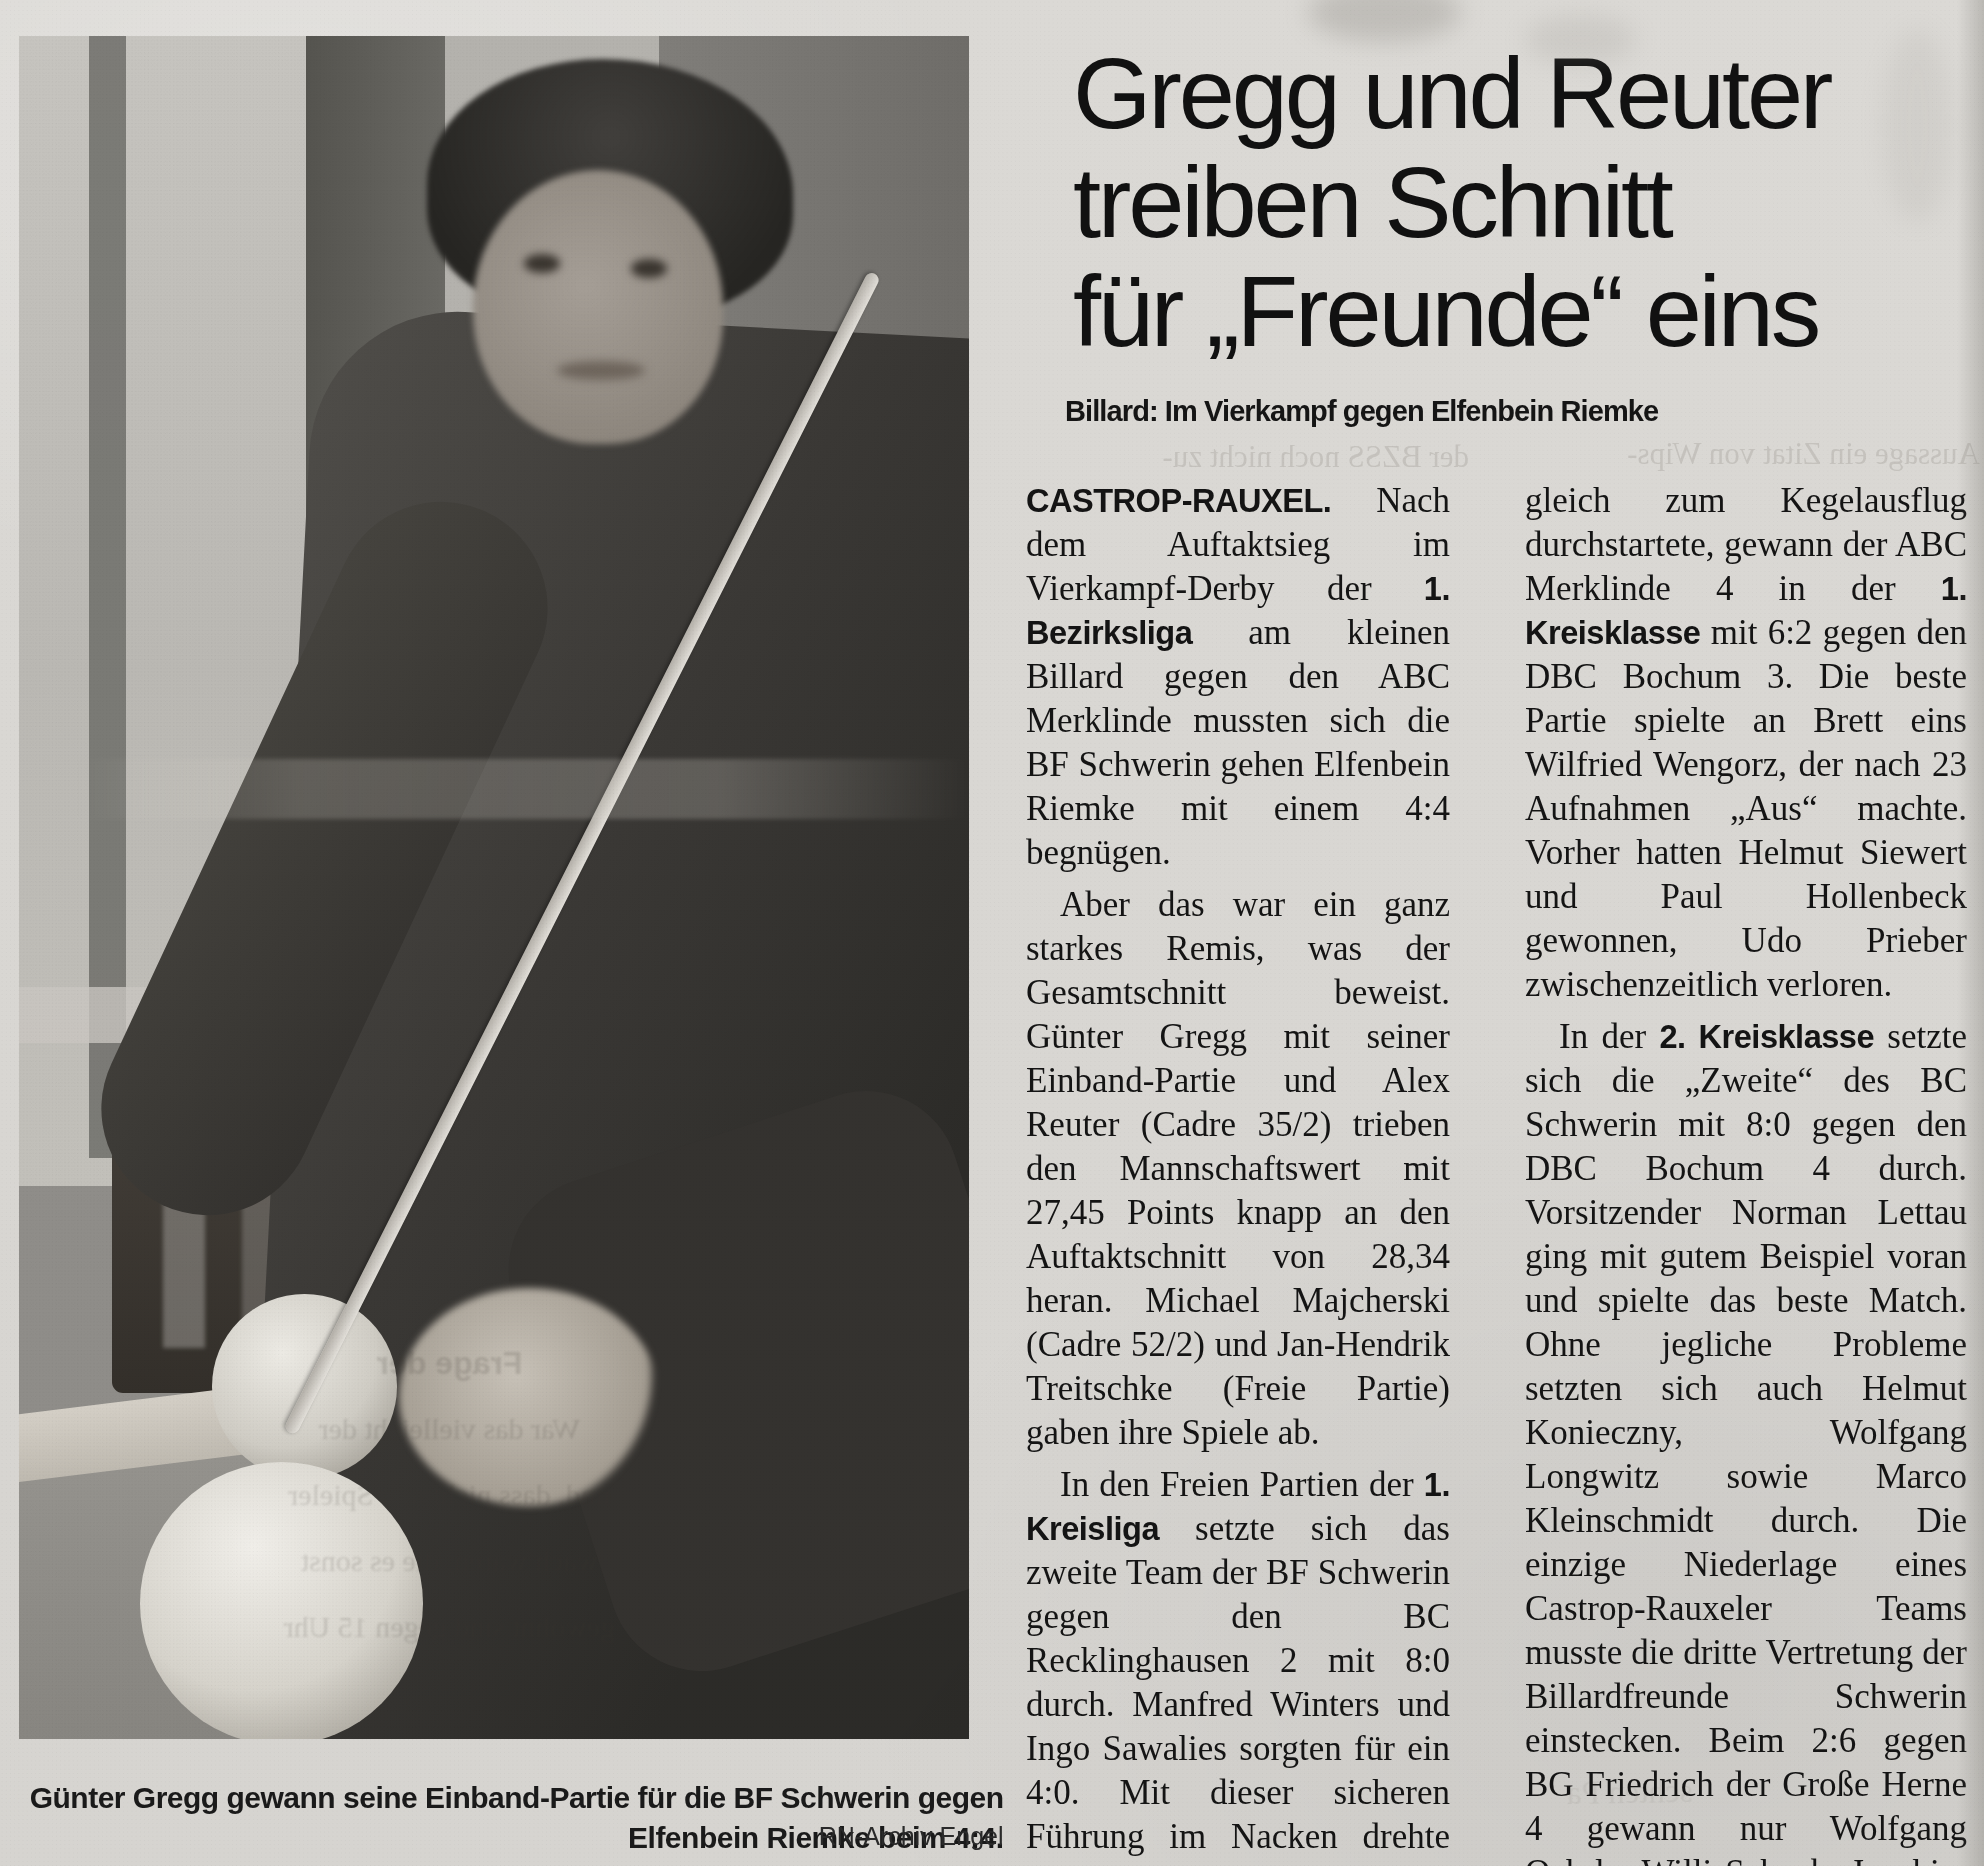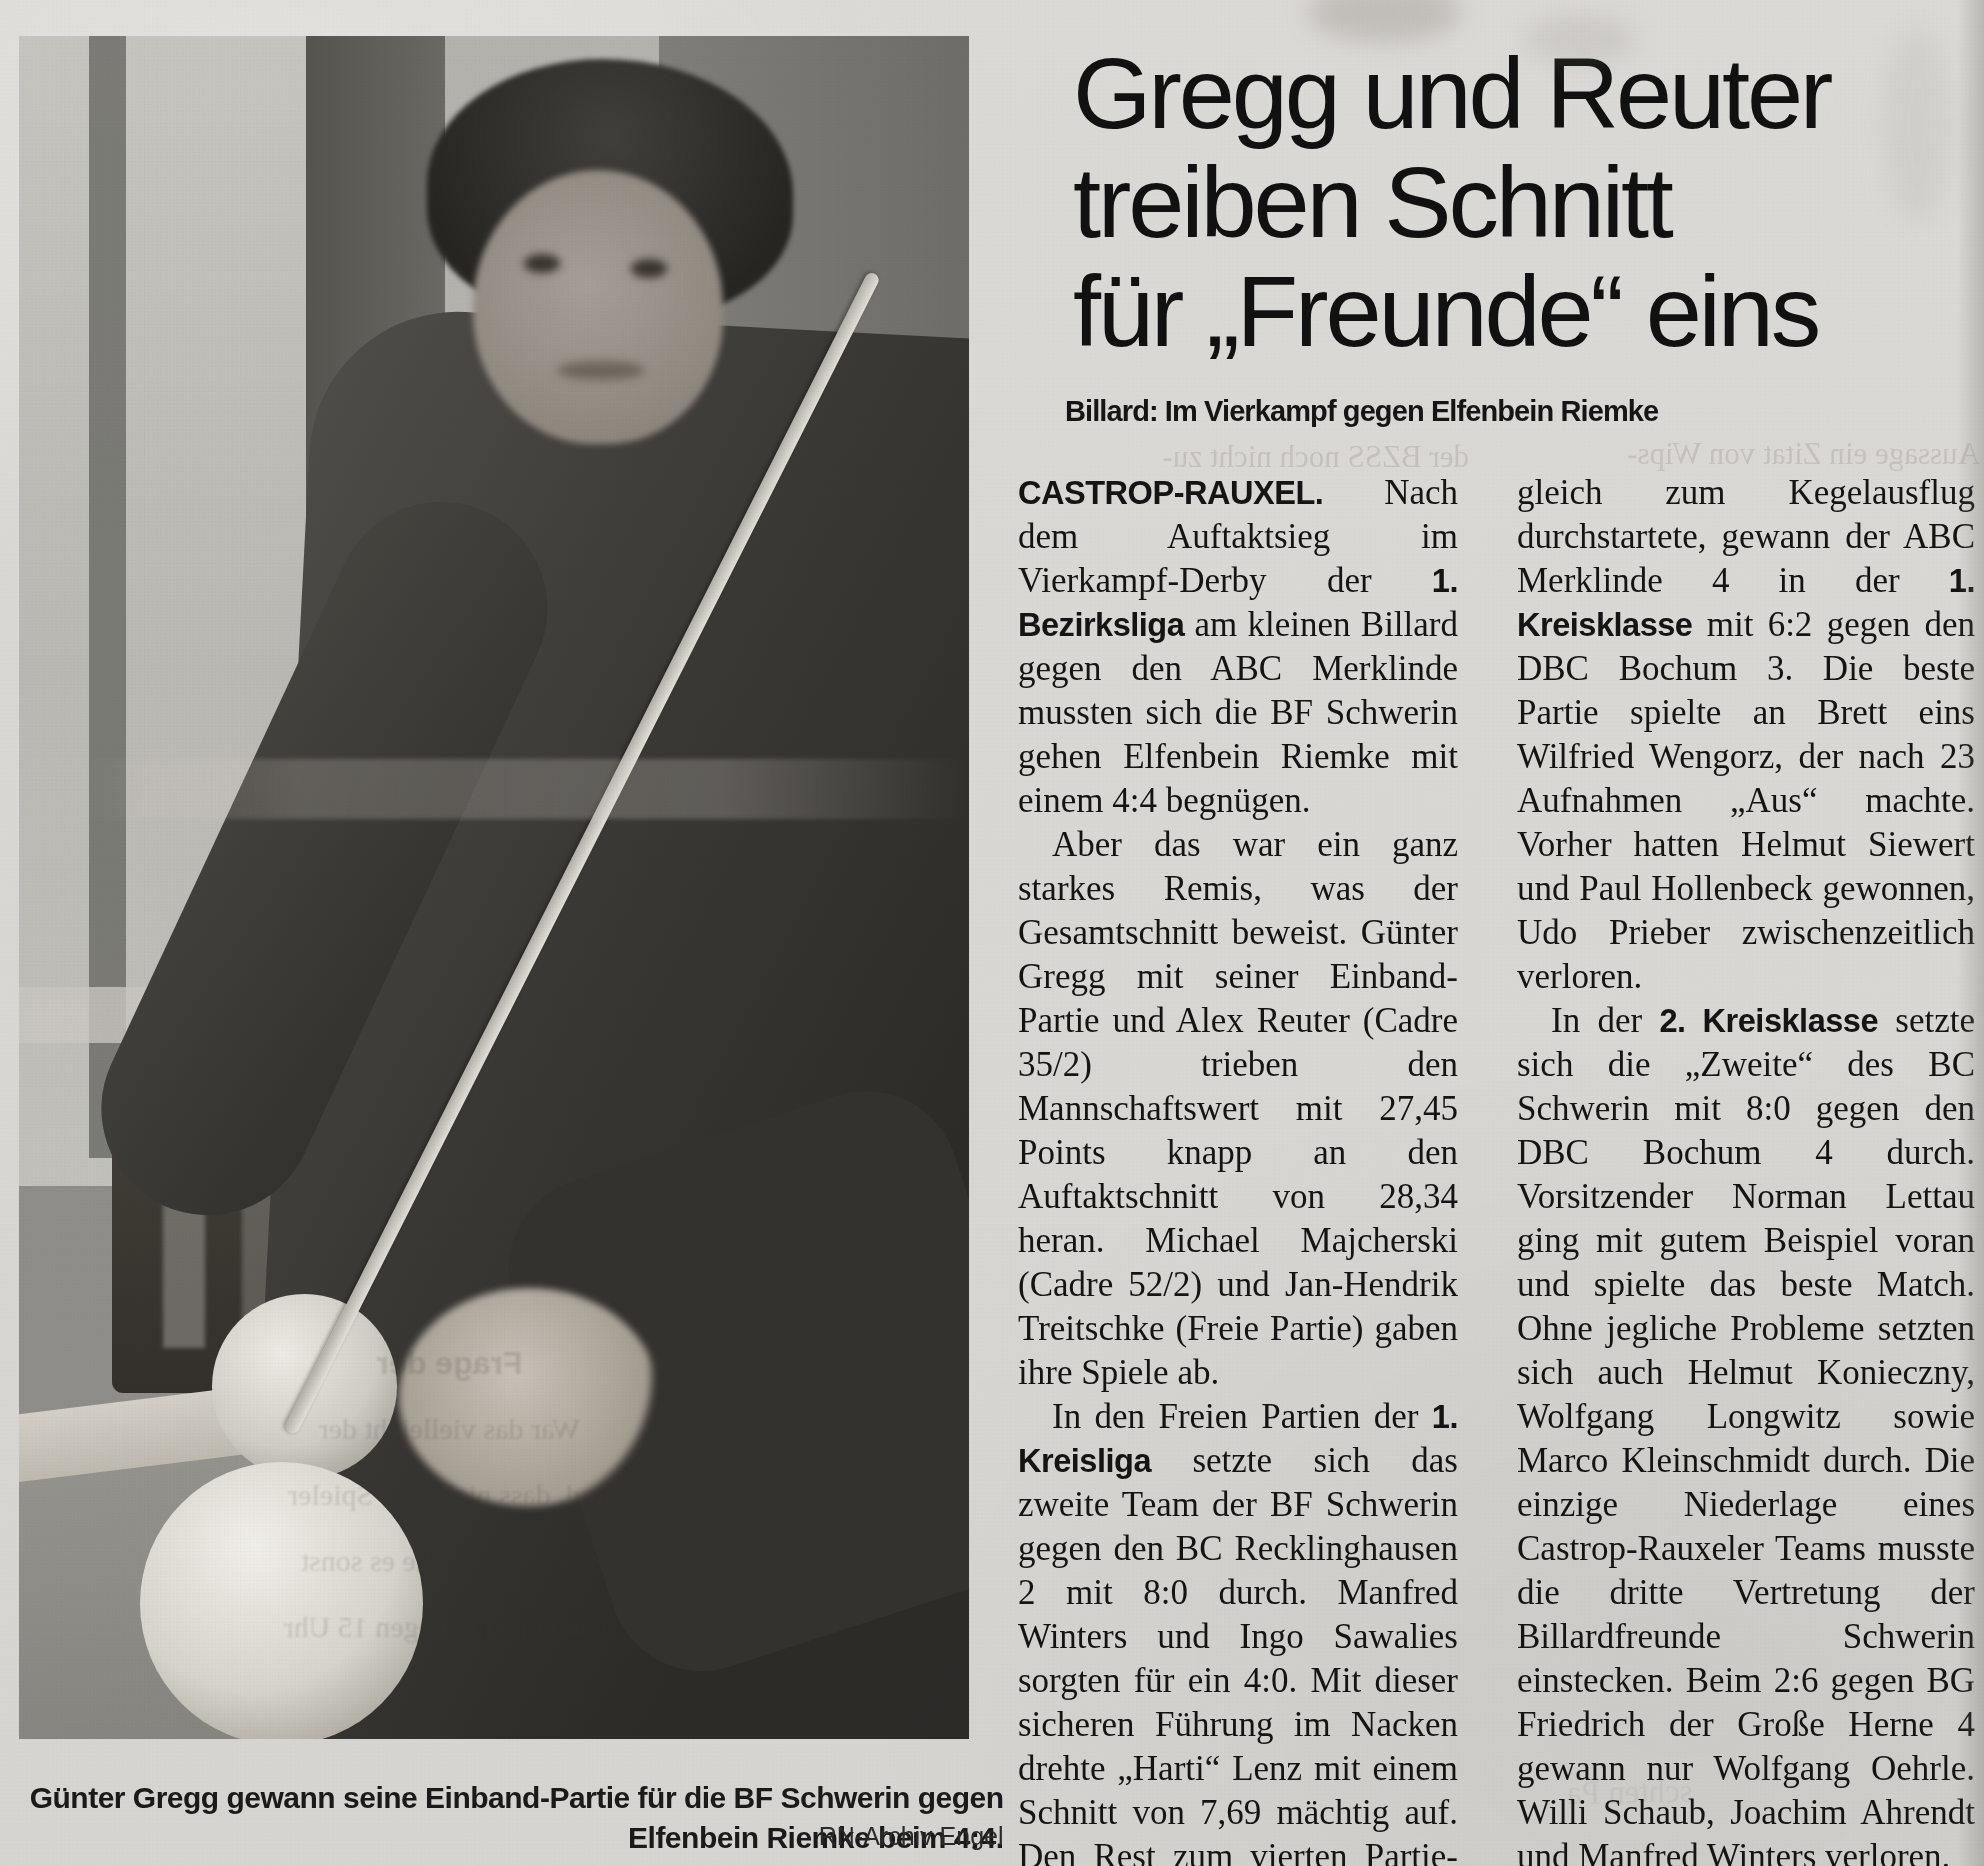--- a/index.html
+++ b/index.html
@@ -86,21 +86,21 @@
   .smudge{position:absolute;border-radius:50%;background:#8f8c86;filter:blur(12px);}
   .sm1{left:1308px;top:-18.5px;width:153px;height:60px;opacity:.35;}
   .sm2{left:1525px;top:14px;width:111px;height:51px;opacity:.18;}
   .sm3{left:1882px;top:28px;width:70px;height:195px;opacity:.12;}
   .col{
     position:absolute;top:471px;
     font-size:35px;line-height:44px;text-align:justify;color:#141414;
   }
   .col1{left:1018px;width:440px;}
   .col2{left:1517px;width:458px;}
-  .col p{margin:0;}
+  .col p{margin:8px;}
   .col p + p{text-indent:34px;}
   .col .b{font-weight:bold;}
   .col .sans{font-family:"Liberation Sans", sans-serif;font-weight:bold;font-size:.93em;letter-spacing:-0.5px;}
   .colsub{
     font-family:"Liberation Sans", sans-serif;font-weight:bold;
     font-size:37px;line-height:44px;margin:24px 0 16.7px 0;text-indent:0;letter-spacing:-0.5px;text-align:left;
   }
   .caption{
     position:absolute;left:19.5px;top:1778px;width:984px;
     font-family:"Liberation Sans", sans-serif;font-weight:bold;

